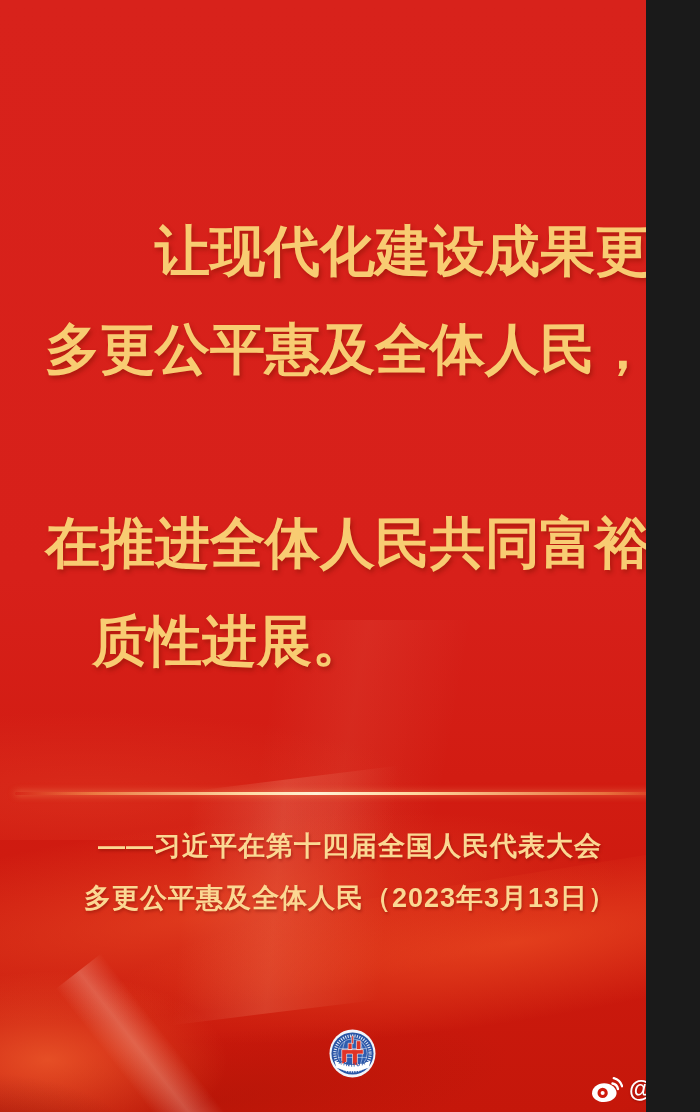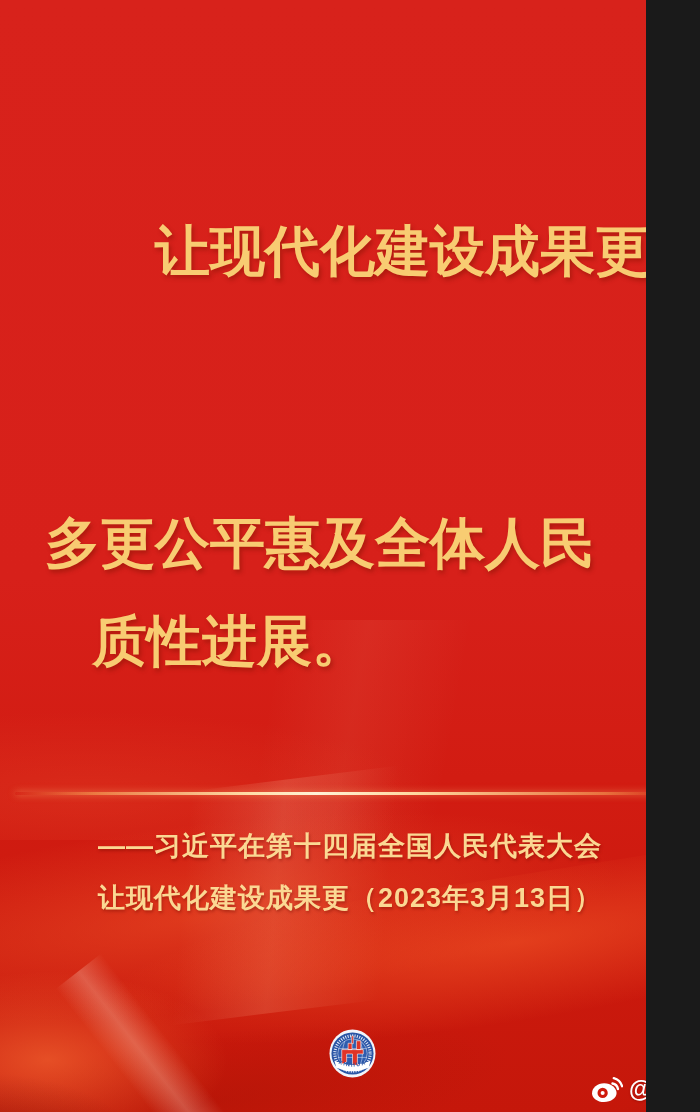--- a/index.html
+++ b/index.html
@@ -85,27 +85,28 @@
   <div class="bg-base"></div>
   <div class="sheen-upper"></div>
   <div class="silk-band-1"></div>
   <div class="silk-band-2"></div>
   <div class="silk-glow-left"></div>
   <div class="silk-streak"></div>
   <div class="silk-shadow-bl"></div>
   <div class="silk-shadow-br"></div>
 
   <div class="quote-line ql-1">让现代化建设成果更</div>
-  <div class="quote-line ql-4">多更公平惠及全体人民</div>
+  <div class="quote-line ql-2">多更公平惠及全体人民，</div>
+  <div class="quote-line ql-4">在推进全体人民共同富裕</div>
   <div class="quote-line ql-5">质性进展。</div>
 
   <div class="divider"></div>
 
   <div class="attr-line al-1">——习近平在第十四届全国人民代表大会</div>
-  <div class="attr-line al-2">让现代化建设成果更（2023年3月13日）</div>
+  <div class="attr-line al-2">多更公平惠及全体人民（2023年3月13日）</div>
 
   <svg class="xinhua-logo" viewBox="0 0 48 50" xmlns="http://www.w3.org/2000/svg">
     <ellipse cx="24" cy="25" rx="23.5" ry="24.5" fill="#f2f5fb"></ellipse>
     <circle cx="24" cy="25" r="21.5" fill="#2a55a5"></circle>
     <circle cx="24" cy="25" r="18" fill="none" stroke="#e8eefb" stroke-width="3.2" stroke-dasharray="1 1.4"></circle>
     <circle cx="24" cy="25" r="15" fill="#2f5cae"></circle>
     <path d="M24 10 A15 15 0 0 0 24 40 M24 10 A15 15 0 0 1 24 40 M16 12.5 A24 30 0 0 0 16 37 M32 12.5 A24 30 0 0 1 32 37 M9.5 20 H38.5 M9 29 H39" fill="none" stroke="rgba(235,242,255,.55)" stroke-width=".9"></path>
 
     <g>
       <path d="M23.1 7 h1.8 v8 h-1.8 z" fill="#e03427" stroke="#ffffff" stroke-width=".5"></path>

